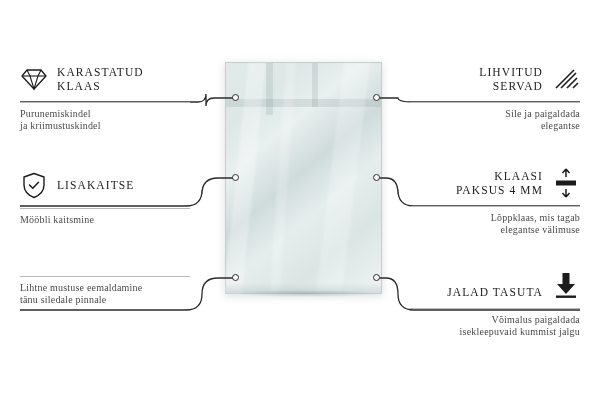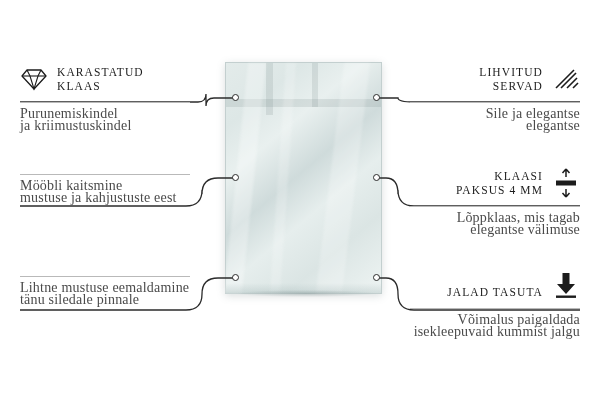--- a/index.html
+++ b/index.html
@@ -104,21 +104,21 @@
 
   .feat-rule {
     border: 0;
     border-top: 1px solid #b9b9b9;
     margin: 6px 0 5px 0;
     width: 100%;
   }
 
   .feat-desc {
     font-family: "Liberation Serif", serif;
-    font-size: 14px;
+    font-size: 10px;
     line-height: 11.5px;
     color: #4a4a4a;
     letter-spacing: .2px;
   }
 
   .feat-icon {
     width: 28px;
     height: 30px;
     flex: 0 0 28px;
     display: flex;
@@ -193,24 +193,34 @@
       </span>
     </div>
     <hr class="feat-rule">
     <div class="feat-desc">
       <span>Purunemiskindel</span><br>
       <span>ja kriimustuskindel</span>
     </div>
   </div>
 
   <div class="feature left" style="left:20px; top:168px;">
+    <div class="feat-head">
+      <span class="feat-icon">
+        <svg width="24" height="27" viewBox="0 0 24 27">
+          <path d="M12 1.5 L22 5 V13 C22 19.5 17 23.5 12 25.5 C7 23.5 2 19.5 2 13 V5 Z" fill="none" stroke="#1c1c1c" stroke-width="1.4" stroke-linejoin="round"></path>
+          <path d="M7.5 13 L10.8 16.3 L16.5 10.2" fill="none" stroke="#1c1c1c" stroke-width="1.5" stroke-linecap="round" stroke-linejoin="round"></path>
+        </svg>
+      </span>
+      <span class="feat-title">
+        <span>LISAKAITSE</span>
+      </span>
+    </div>
     <hr class="feat-rule">
     <div class="feat-desc">
       <span>Mööbli kaitsmine</span><br>
-      <span>mustuse ja kahjustuste eest</span>
     </div>
   </div>
 
   <div class="feature left" style="left:20px; top:270px;">
     <hr class="feat-rule">
     <div class="feat-desc">
       <span>Lihtne mustuse eemaldamine</span><br>
       <span>tänu siledale pinnale</span>
     </div>
   </div>
@@ -225,21 +235,21 @@
           <path d="M20 21 L25 16" stroke="#1c1c1c" stroke-width="1.6"></path>
         </svg>
       </span>
       <span class="feat-title">
         <span>LIHVITUD</span><br>
         <span>SERVAD</span>
       </span>
     </div>
     <hr class="feat-rule">
     <div class="feat-desc">
-      <span>Sile ja elegantse</span><br>
+      <span>Sile ja paigaldada</span><br>
       <span>elegantse</span>
     </div>
   </div>
 
   <div class="feature right" style="left:410px; top:166px;">
     <div class="feat-head">
       <span class="feat-icon">
         <svg width="24" height="30" viewBox="0 0 24 30">
           <rect x="2" y="12.5" width="20" height="5" fill="#1c1c1c"></rect>
           <path d="M12 1 L12 9 M12 1 L8.5 5 M12 1 L15.5 5" stroke="#1c1c1c" stroke-width="1.5" fill="none"></path>

